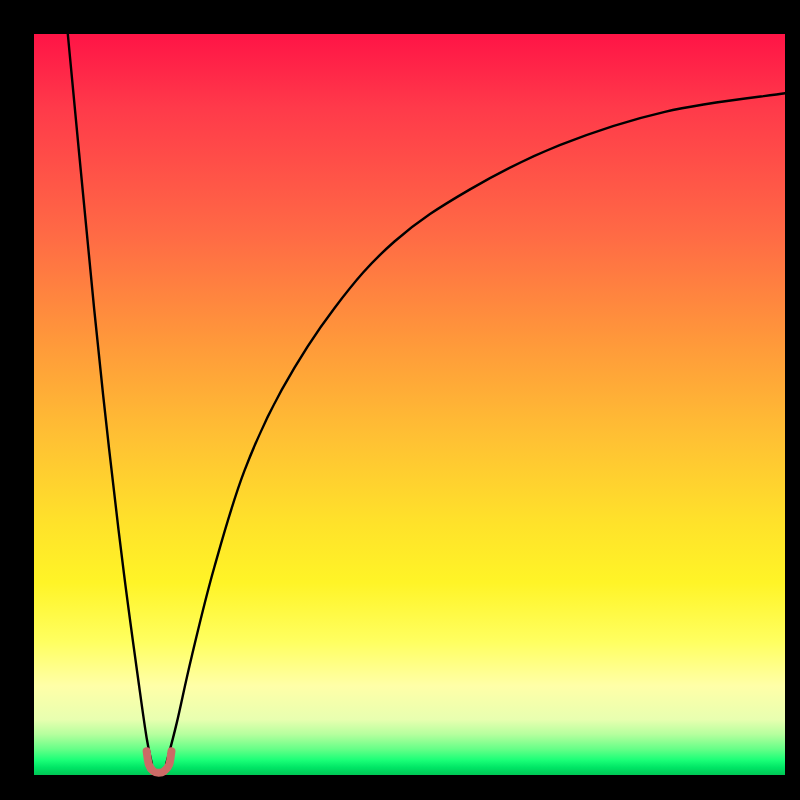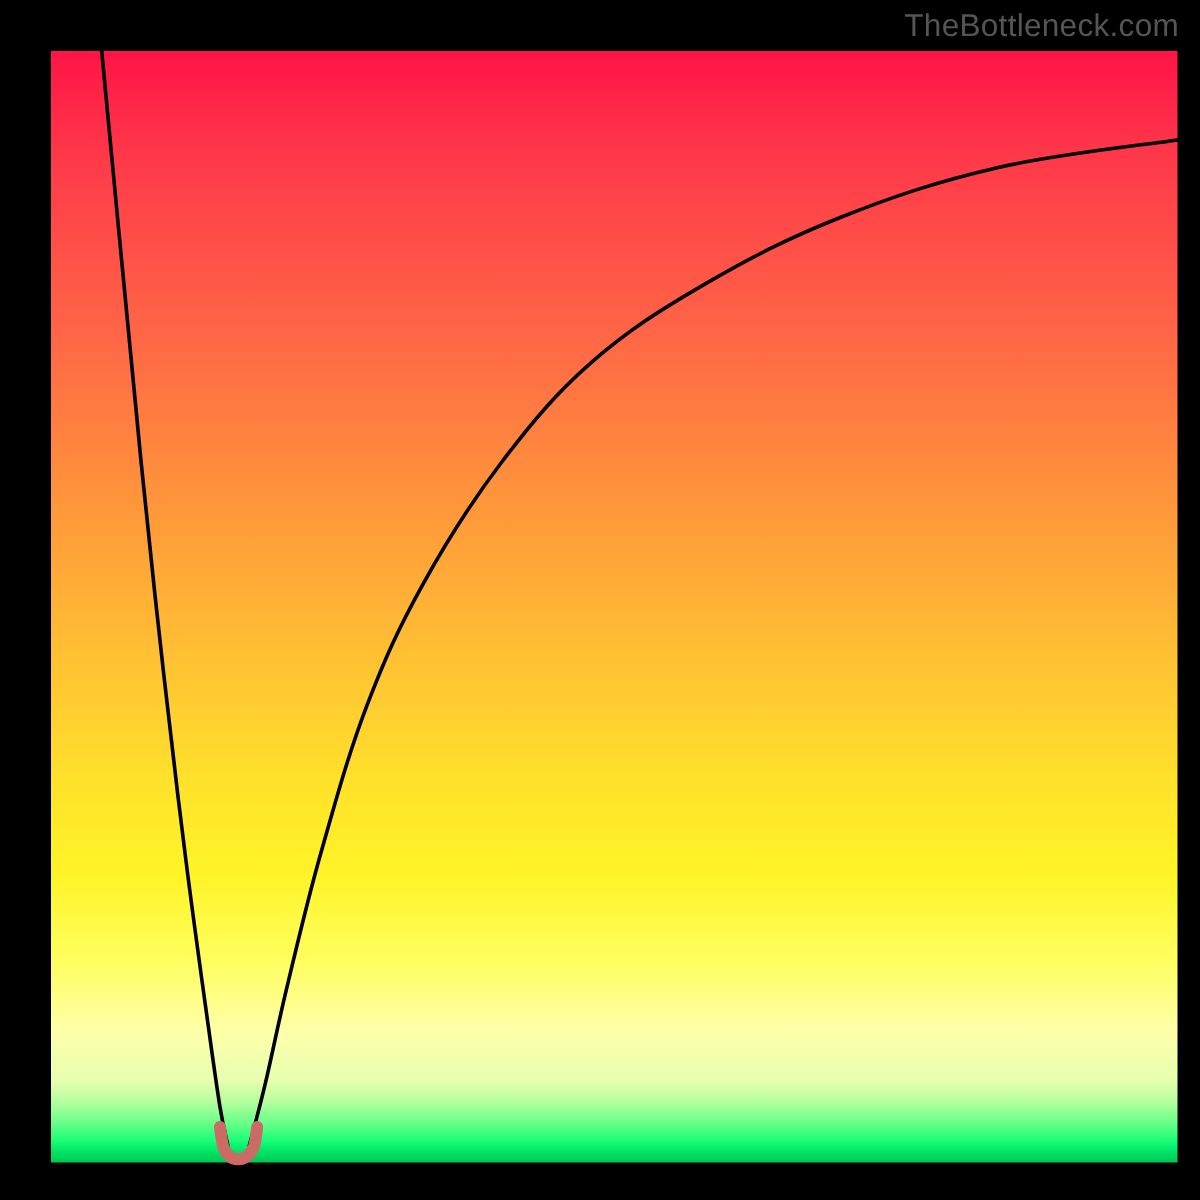--- a/index.html
+++ b/index.html
@@ -62,21 +62,20 @@
     top: 0;
     width: 751px;
     height: 741px;
     overflow: visible;
   }
 </style>
 </head>
 <body>
 
 <div class="frame">
-  <div class="watermark">TheBottleneck.com</div>
   <div class="plot">
     <svg class="curves" viewBox="0 0 751 741" preserveAspectRatio="none">
       <path id="left-branch" fill="none" stroke="#000" stroke-width="2.4" stroke-linecap="round" stroke-linejoin="round" d="M 33.80 0.00 C 35.82 21.34, 40.33 69.21, 45.06 118.56 C 49.79 167.91, 54.67 220.82, 60.08 274.17 C 65.49 327.52, 69.69 366.94, 75.10 414.96 C 80.51 462.98, 84.71 498.25, 90.12 540.93 C 95.53 583.61, 101.08 622.74, 105.14 652.08 C 109.20 681.42, 110.35 689.95, 112.65 703.95 C 114.95 717.95, 116.96 725.22, 117.91 729.88"></path>
       <path id="right-branch" fill="none" stroke="#000" stroke-width="2.4" stroke-linecap="round" stroke-linejoin="round" d="M 132.18 729.88 C 134.07 722.55, 138.09 708.47, 142.69 689.13 C 147.29 669.79, 150.95 650.45, 157.71 622.44 C 164.47 594.43, 170.78 566.87, 180.24 533.52 C 189.70 500.18, 198.11 469.20, 210.28 437.19 C 222.45 405.18, 231.61 385.02, 247.83 355.68 C 264.05 326.34, 280.12 300.85, 300.40 274.17 C 320.68 247.49, 336.15 228.82, 360.48 207.48 C 384.81 186.14, 405.84 172.95, 435.58 155.61 C 465.32 138.27, 490.55 125.15, 525.70 111.15 C 560.85 97.15, 590.29 87.14, 630.84 77.80 C 671.39 68.47, 729.37 62.61, 751.00 59.28"></path>
       <path id="valley-marker" fill="none" stroke="#cc6b66" stroke-width="8" stroke-linecap="round" stroke-linejoin="round" d="M 112.65 717.29 C 113.06 719.69, 113.69 727.02, 114.90 730.63 C 116.12 734.23, 117.65 735.83, 119.41 737.29 C 121.17 738.76, 122.77 738.78, 124.67 738.78 C 126.56 738.78, 128.03 738.76, 129.92 737.29 C 131.82 735.83, 133.83 734.23, 135.18 730.63 C 136.53 727.02, 137.03 719.69, 137.43 717.29"></path>
     </svg>
   </div>
 </div>
 
 </body></html>

